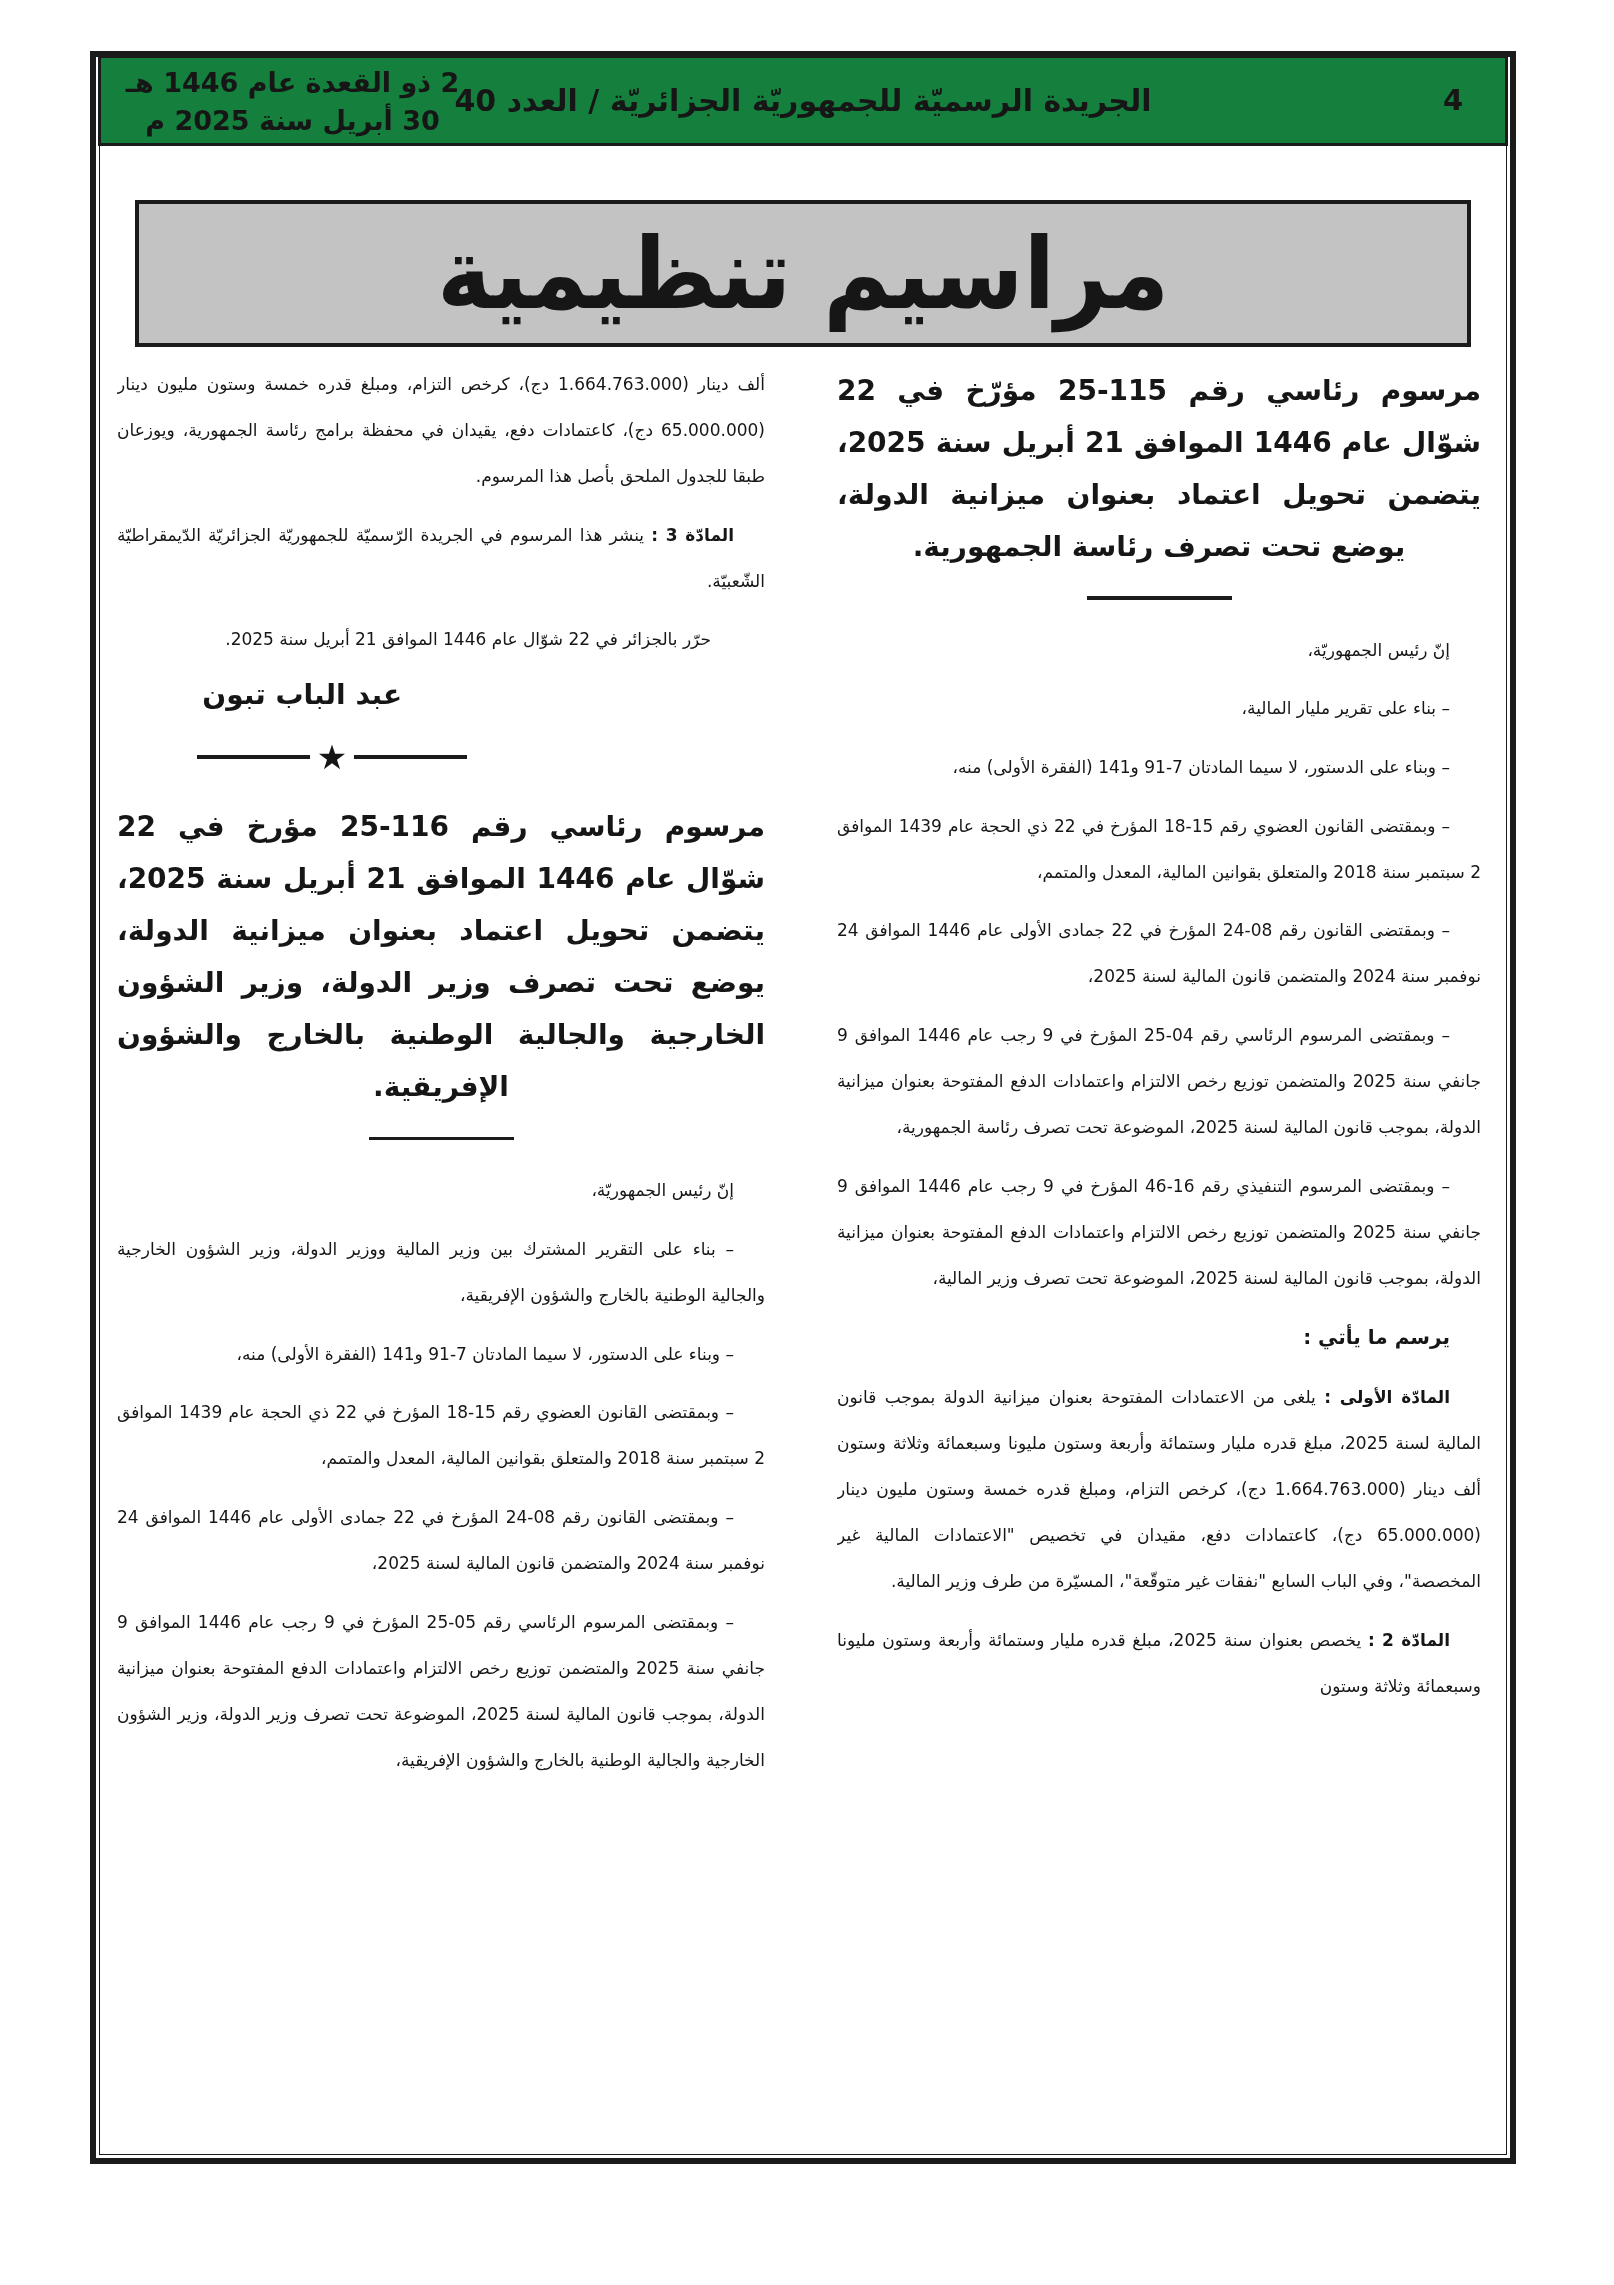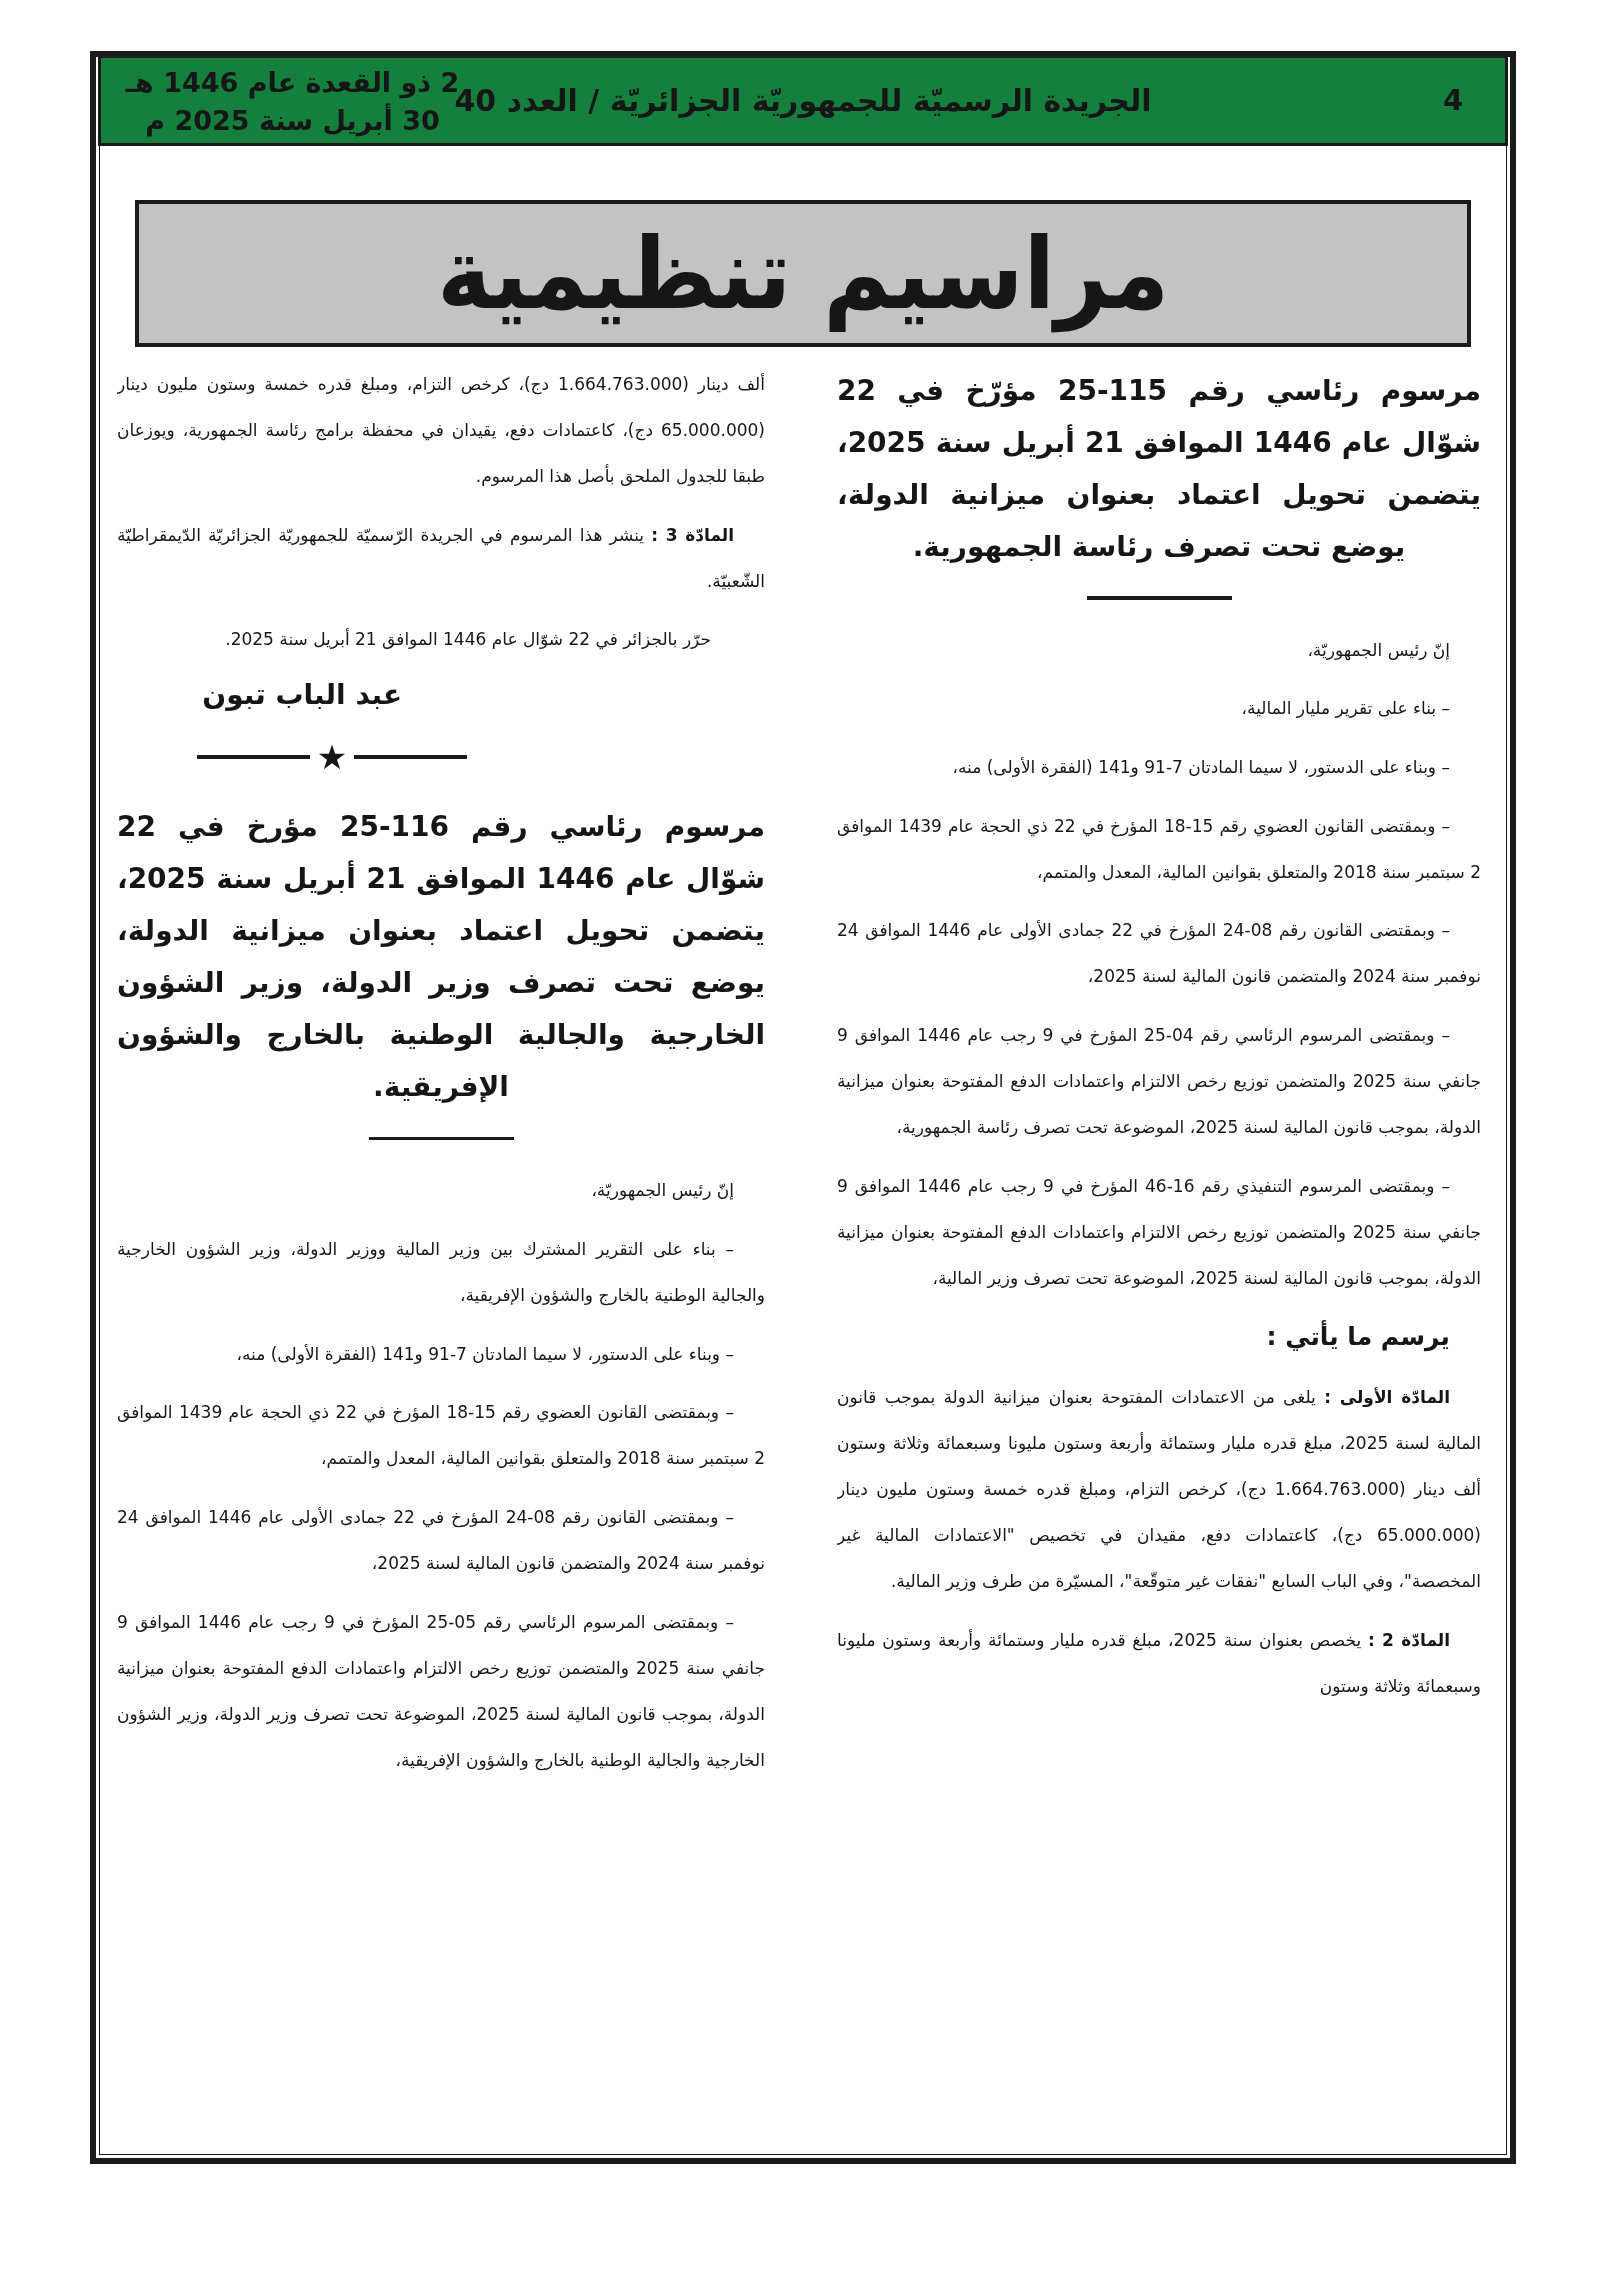--- a/index.html
+++ b/index.html
@@ -40,21 +40,21 @@
     font-weight:bold;font-size:28px;line-height:52px;margin:3.6px 0 9px;
     text-align:justify;text-align-last:center;direction:rtl;
   }
   p.body{
     font-size:17px;line-height:46px;margin:0 0 12.7px;text-indent:31px;
     text-align:justify;direction:rtl;
   }
   p.cont{text-indent:0;}
   p.dateline{text-indent:54px;}
   .rule{width:145px;height:3.6px;background:#1b1b1b;margin:23.5px auto 27px;}
-  .enacts{font-weight:bold;font-size:25px;line-height:46px;margin:1.8px 0 14.5px;text-indent:31px;direction:rtl;text-align:justify;}
+  .enacts{font-weight:bold;font-size:20px;line-height:46px;margin:1.8px 0 14.5px;text-indent:31px;direction:rtl;text-align:justify;}
   .article-label{font-weight:bold;}
   .signer{font-weight:bold;font-size:28px;line-height:40px;margin:12.7px 56% 7.2px 0;width:max-content;direction:rtl;}
   .star-div{display:flex;align-items:center;justify-content:center;margin:25px 0 27px;direction:ltr;transform:translateX(-109px);}
   .star-div .bar{width:113px;height:3.6px;background:#1b1b1b;}
   .star-div .star{font-size:34px;line-height:1;margin:0 6.3px;}
 </style>
 </head>
 <body>
 
 <div class="page">

